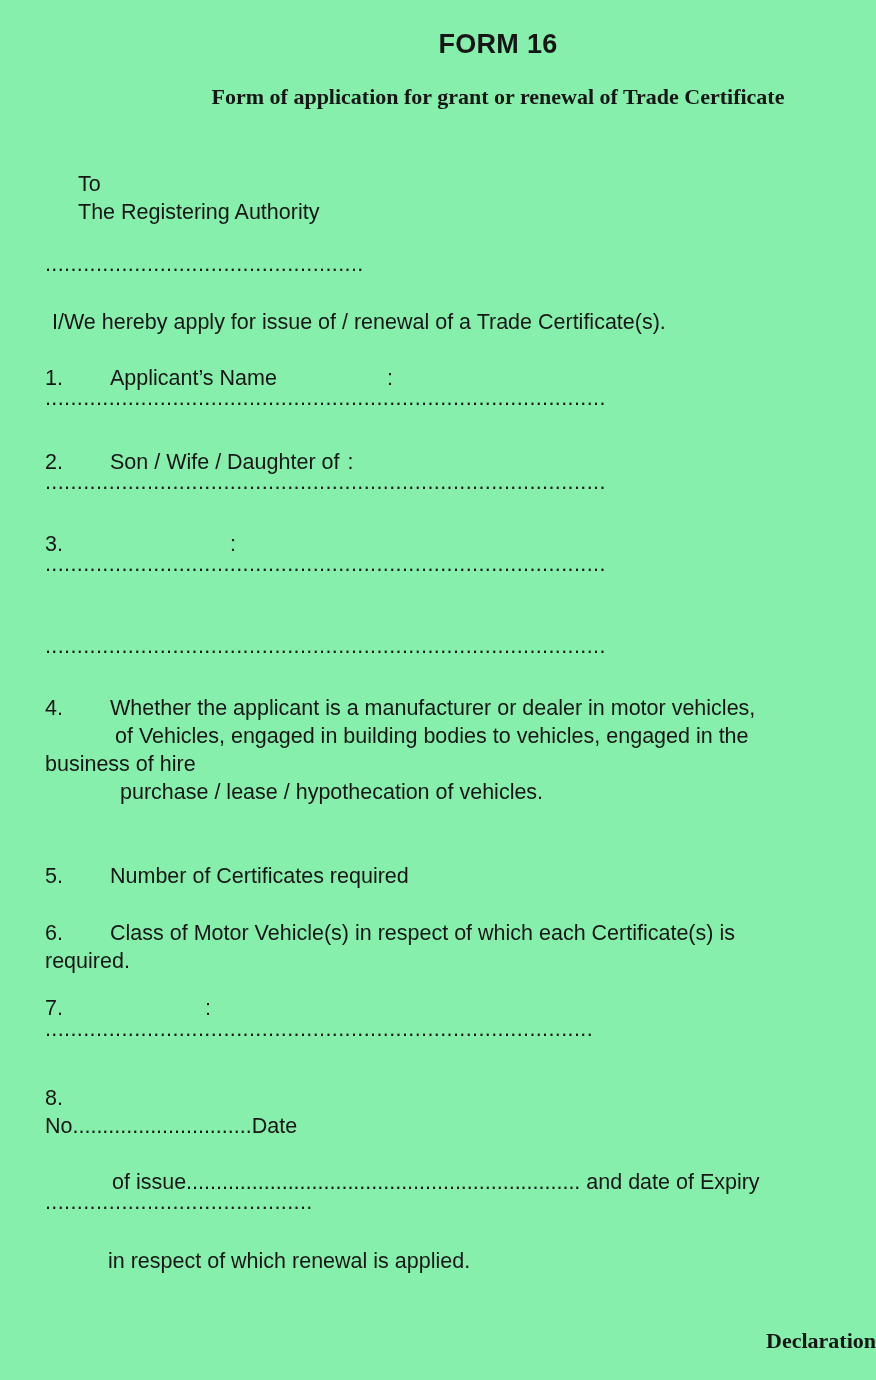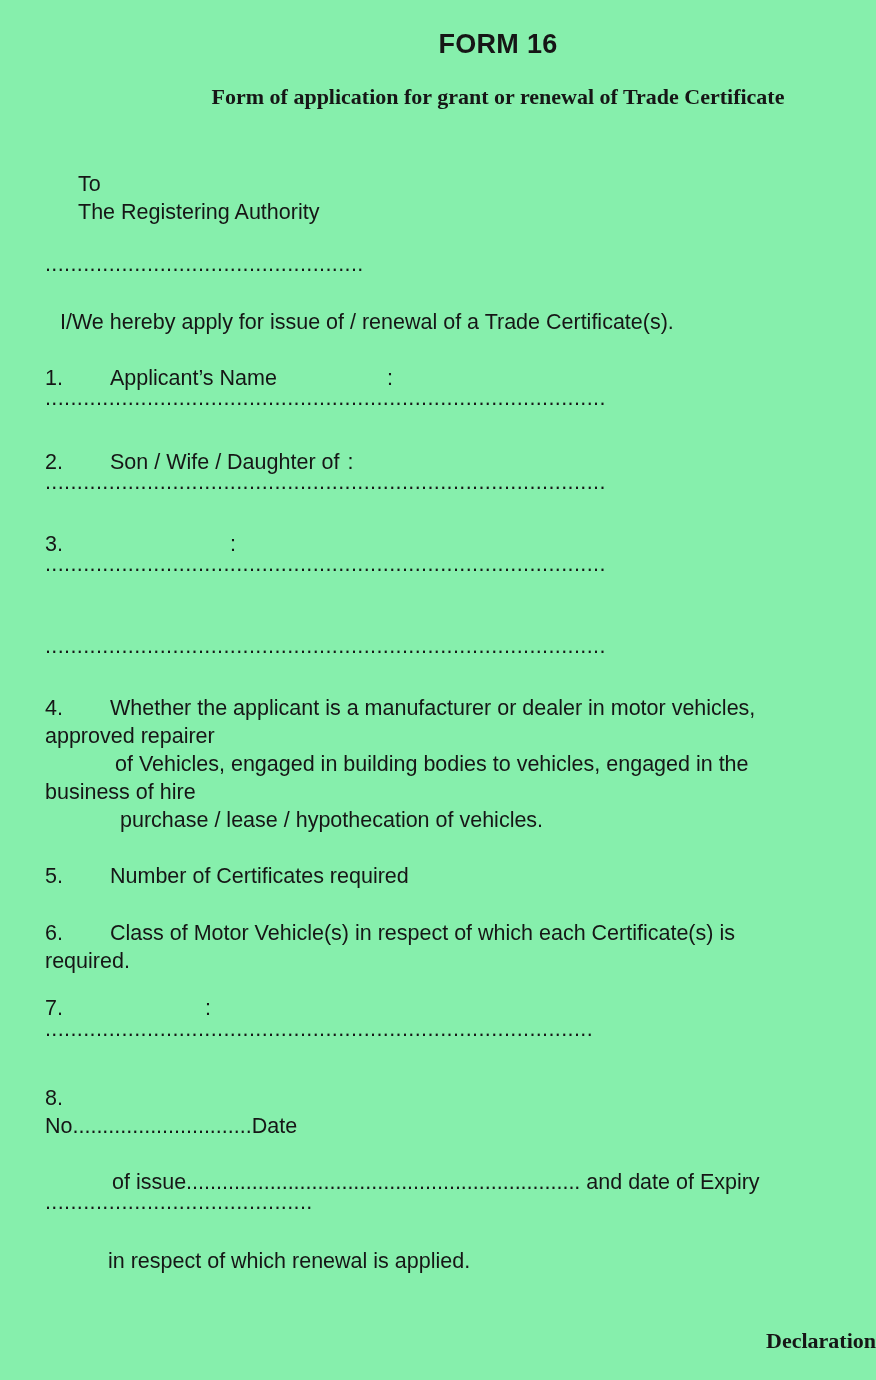--- a/index.html
+++ b/index.html
@@ -71,21 +71,21 @@
     <div class="form-title">Form of application for grant or renewal of Trade Certificate</div>
   </div>
 
   <div class="addressee-block">
     <div>To</div>
     <div>The Registering Authority</div>
   </div>
 
   <div class="line blank" style="top:250px; left:45px;">..................................................</div>
 
-  <div class="line" style="top:308px; left:60px;">I/We hereby apply for issue of / renewal of a Trade Certificate(s).</div>
+  <div class="line" style="top:308px; left:52px;">I/We hereby apply for issue of / renewal of a Trade Certificate(s).</div>
 
   <div class="line item-row" style="top:364px; left:45px;">
     <span class="num">1.</span>
     <span>Applicant’s Name</span>
     <span style="margin-left:110px;">:</span>
   </div>
   <div class="line blank" style="top:384px; left:45px;">........................................................................................</div>
 
   <div class="line item-row" style="top:448px; left:45px;">
     <span class="num">2.</span>
@@ -99,21 +99,20 @@
     <span style="margin-left:120px;">:</span>
   </div>
   <div class="line blank" style="top:550px; left:45px;">........................................................................................</div>
   <div class="line blank" style="top:632px; left:45px;">........................................................................................</div>
 
   <div class="para-block" style="top:694px;">
     <div class="item-row">
       <span class="num">4.</span>
       <span>Whether the applicant is a manufacturer or dealer in motor vehicles,</span>
     </div>
-    <div>approved repairer</div>
     <div class="indent-70">of Vehicles, engaged in building bodies to vehicles, engaged in the</div>
     <div>business of hire</div>
     <div class="indent-75">purchase / lease / hypothecation of vehicles.</div>
   </div>
 
   <div class="line item-row" style="top:862px; left:45px;">
     <span class="num">5.</span>
     <span>Number of Certificates required</span>
   </div>
 

